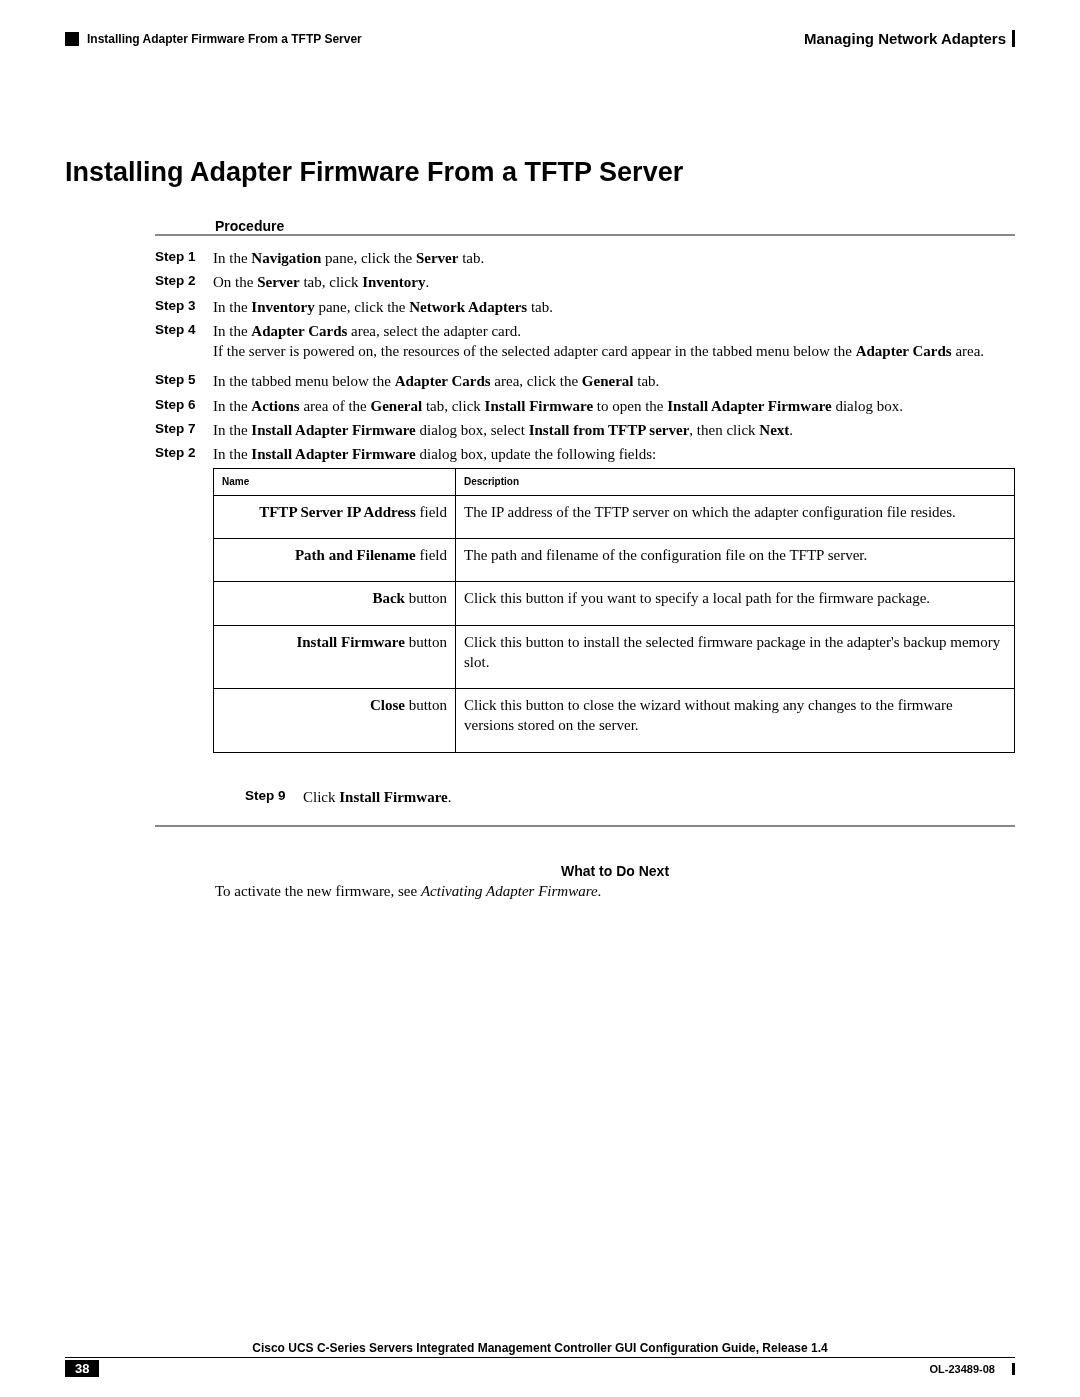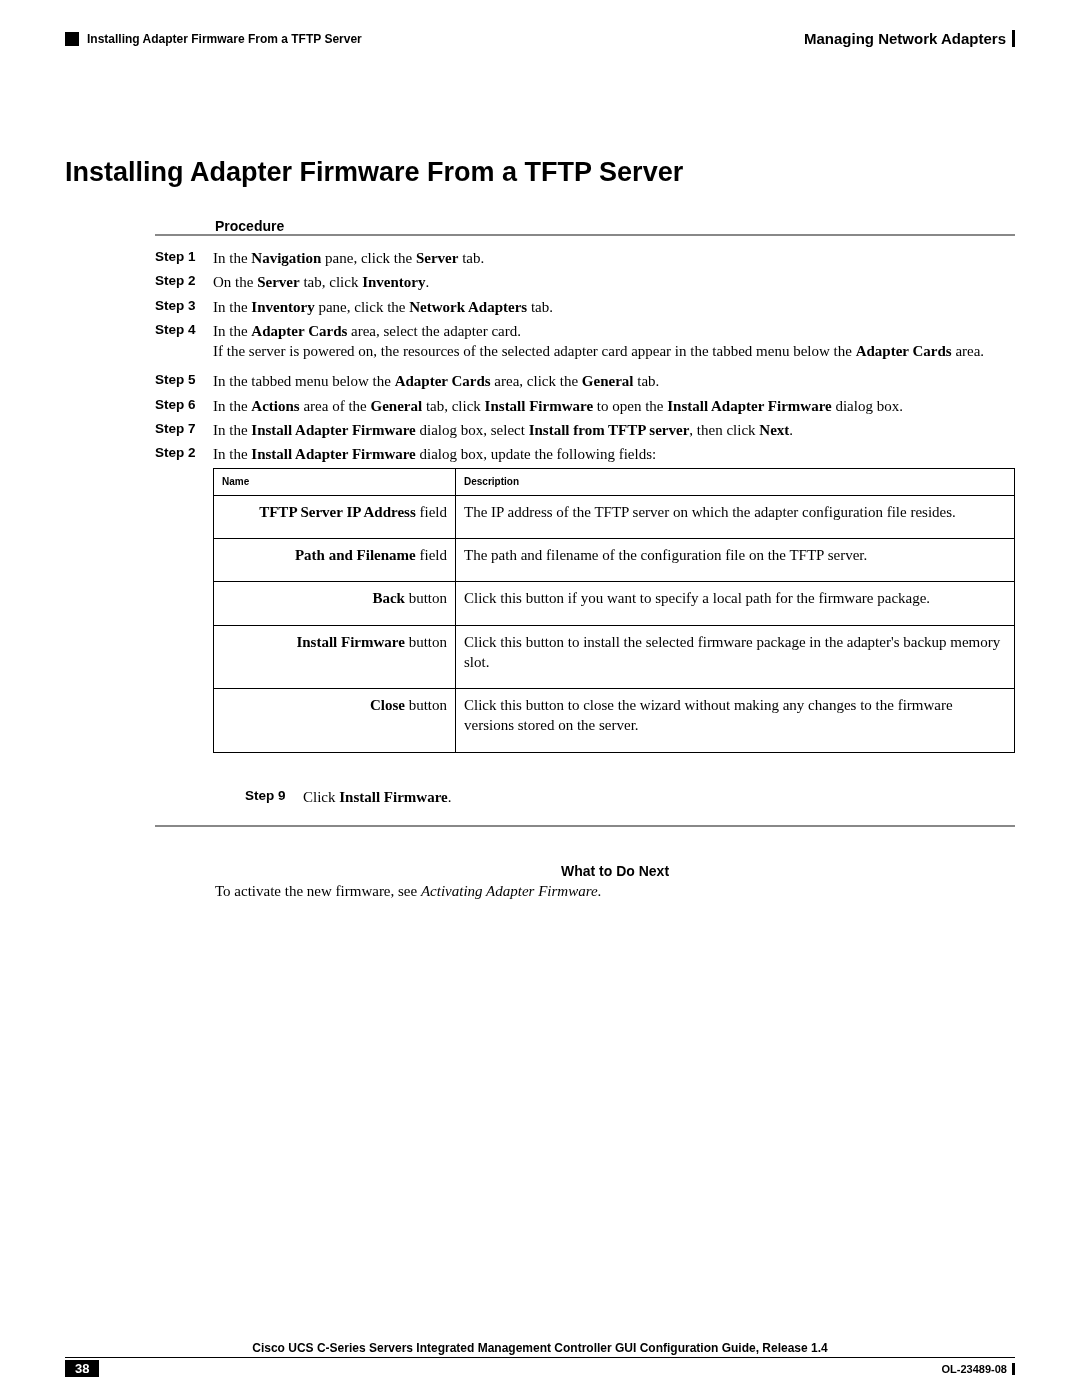--- a/index.html
+++ b/index.html
@@ -150,21 +150,21 @@
     font-weight: bold;
     font-size: 13px;
     padding: 1px 10px;
     text-align: right;
   }
   .doc-id {
     font-family: Arial, Helvetica, sans-serif;
     font-weight: bold;
     font-size: 11px;
     border-right: 3px solid #000;
-    padding-right: 5px;
+    padding-right: 17px;
   }
 </style>
 </head>
 <body>
 
 <div class="page">
 
   <div class="top-line">
     <div class="top-left">
       <span class="black-sq"></span>

